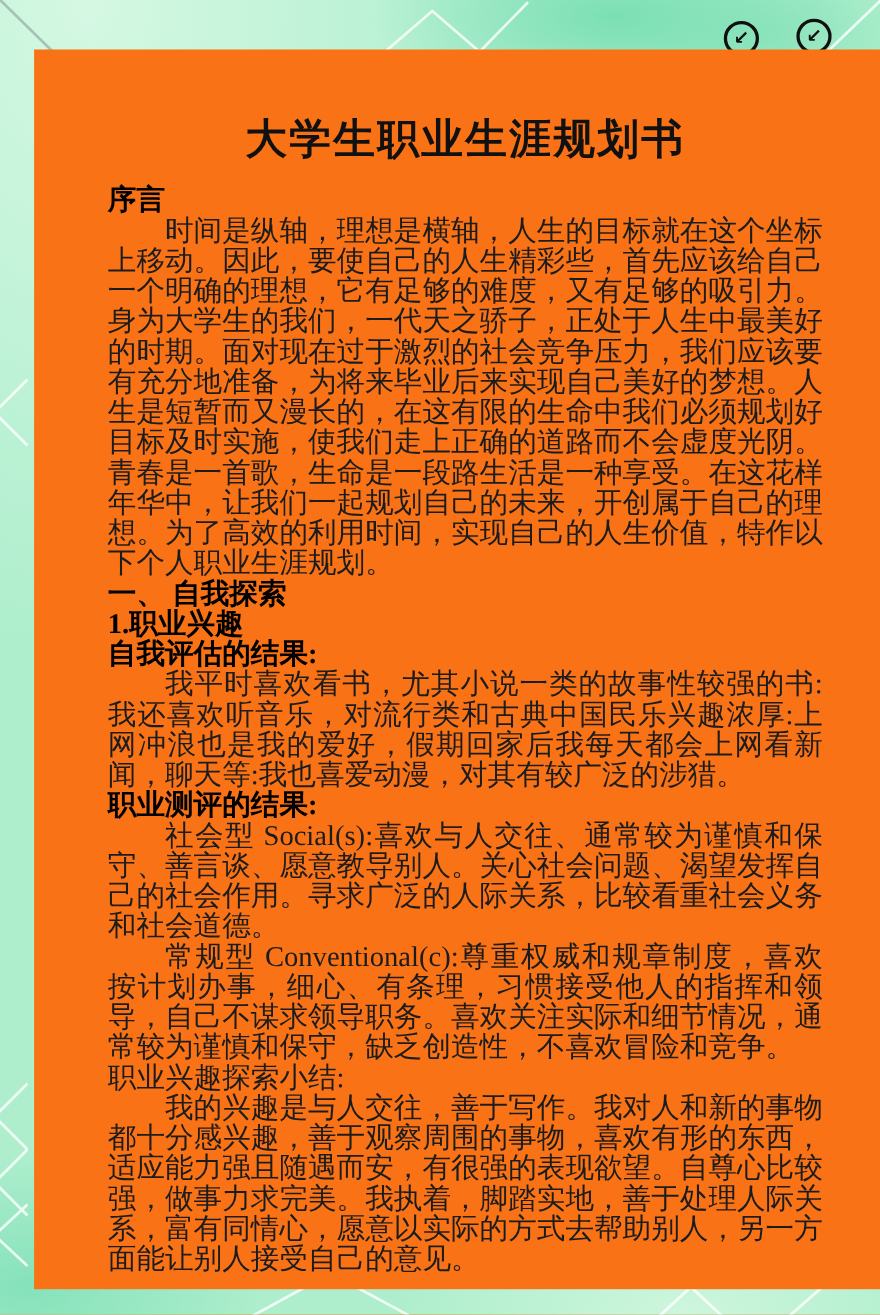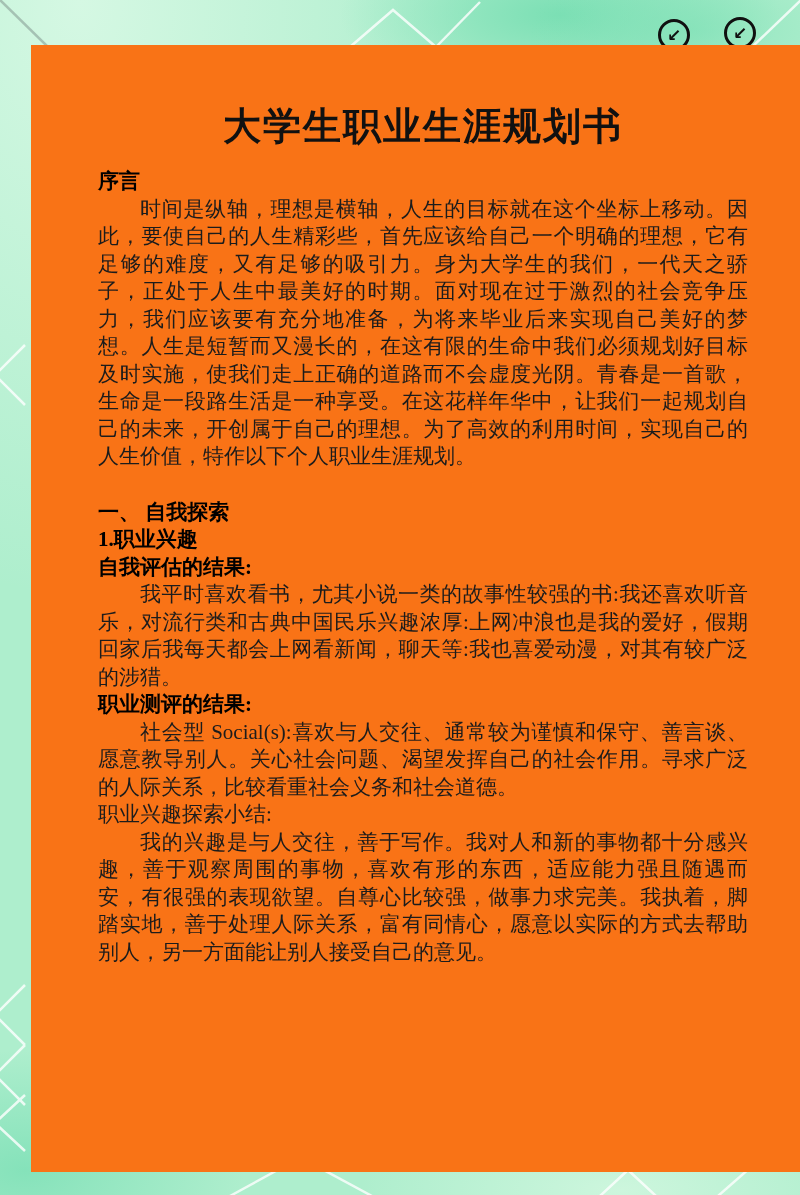--- a/index.html
+++ b/index.html
@@ -12,25 +12,25 @@
   .paper{
     position:absolute;left:31px;top:45px;width:771px;height:1127px;
     background:#f97316;overflow:hidden;
     padding:0 54px 0 67px;box-sizing:border-box;
     color:#1c1c1c;
   }
   .b-title{
     font-size:38px;font-weight:700;text-align:center;
     margin:56px 0 16px 0;letter-spacing:2px;color:#111;
   }
-  .blk{font-size:21px;line-height:27.5px;text-align:justify;}
+  .blk{font-size:26px;line-height:27.5px;text-align:justify;}
   .b-h{font-weight:700;color:#000;}
   .b-p{text-indent:2em;}
   .b-plain{font-weight:400;}
-  .sp{margin-top:28px;}
+  .sp{}
   .watermark{
     position:absolute;width:26px;height:26px;border:3px solid #101010;
     border-radius:50%;display:flex;align-items:center;justify-content:center;
     font-family:"DejaVu Sans",sans-serif;font-size:17px;font-weight:700;color:#101010;
     background:transparent;
   }
   .wm-1{left:658px;top:19px;}
   .wm-2{left:724px;top:17px;}
 </style>
 </head>
@@ -91,16 +91,17 @@
   <div class="b-title">大学生职业生涯规划书</div>
 
   <div class="blk b-h">序言</div>
   <div class="blk b-p">时间是纵轴，理想是横轴，人生的目标就在这个坐标上移动。因此，要使自己的人生精彩些，首先应该给自己一个明确的理想，它有足够的难度，又有足够的吸引力。身为大学生的我们，一代天之骄子，正处于人生中最美好的时期。面对现在过于激烈的社会竞争压力，我们应该要有充分地准备，为将来毕业后来实现自己美好的梦想。人生是短暂而又漫长的，在这有限的生命中我们必须规划好目标及时实施，使我们走上正确的道路而不会虚度光阴。青春是一首歌，生命是一段路生活是一种享受。在这花样年华中，让我们一起规划自己的未来，开创属于自己的理想。为了高效的利用时间，实现自己的人生价值，特作以下个人职业生涯规划。</div>
   <div class="blk b-h sp">一、 自我探索</div>
   <div class="blk b-h">1.职业兴趣</div>
   <div class="blk b-h">自我评估的结果:</div>
   <div class="blk b-p">我平时喜欢看书，尤其小说一类的故事性较强的书:我还喜欢听音乐，对流行类和古典中国民乐兴趣浓厚:上网冲浪也是我的爱好，假期回家后我每天都会上网看新闻，聊天等:我也喜爱动漫，对其有较广泛的涉猎。</div>
   <div class="blk b-h">职业测评的结果:</div>
   <div class="blk b-p">社会型 Social(s):喜欢与人交往、通常较为谨慎和保守、善言谈、愿意教导别人。关心社会问题、渴望发挥自己的社会作用。寻求广泛的人际关系，比较看重社会义务和社会道德。</div>
+  <div class="blk b-p">常规型 Conventional(c):尊重权威和规章制度，喜欢按计划办事，细心、有条理，习惯接受他人的指挥和领导，自己不谋求领导职务。喜欢关注实际和细节情况，通常较为谨慎和保守，缺乏创造性，不喜欢冒险和竞争。</div>
   <div class="blk b-plain">职业兴趣探索小结:</div>
   <div class="blk b-p">我的兴趣是与人交往，善于写作。我对人和新的事物都十分感兴趣，善于观察周围的事物，喜欢有形的东西，适应能力强且随遇而安，有很强的表现欲望。自尊心比较强，做事力求完美。我执着，脚踏实地，善于处理人际关系，富有同情心，愿意以实际的方式去帮助别人，另一方面能让别人接受自己的意见。</div>
 
 </div>
 
 </body></html>

